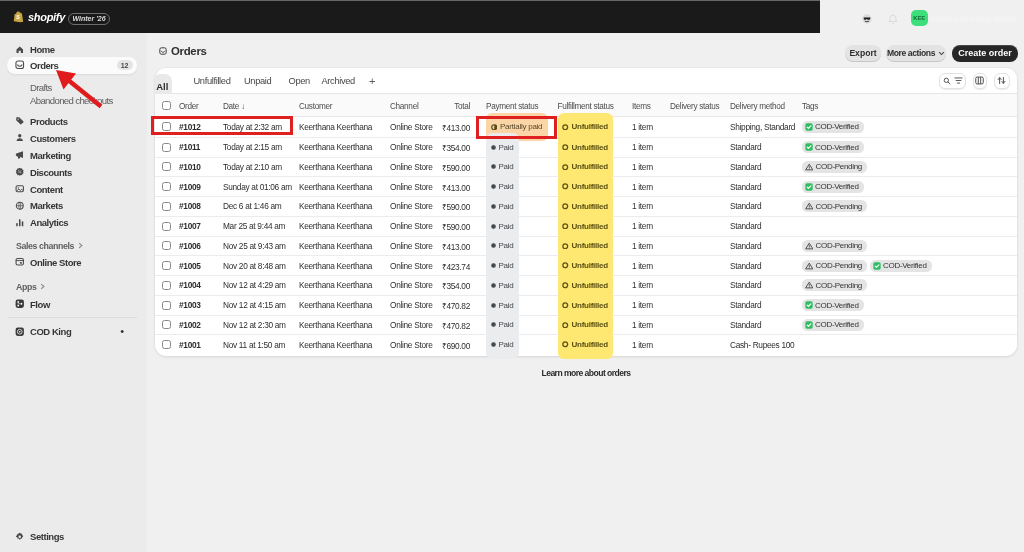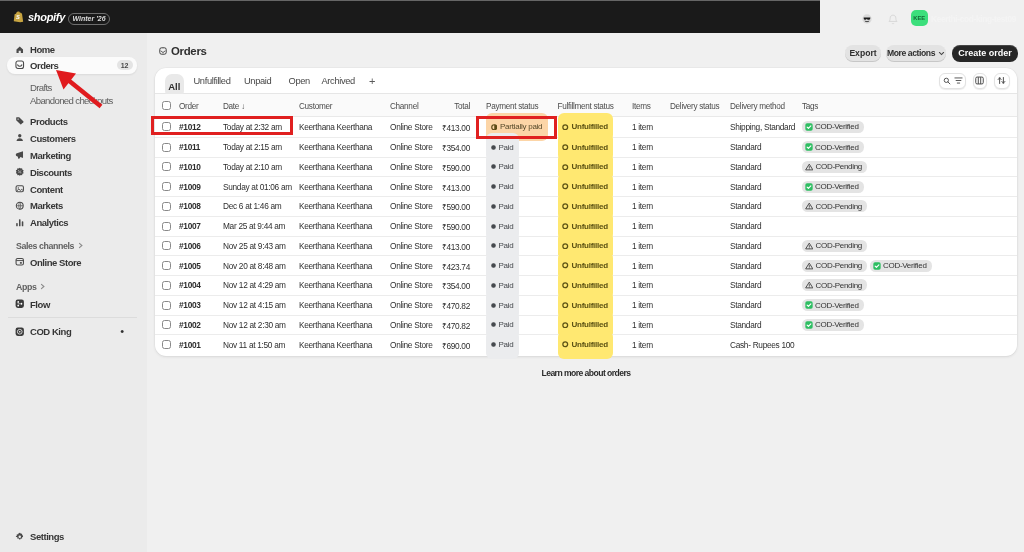--- a/index.html
+++ b/index.html
@@ -34,21 +34,21 @@
 #ptitle .t { margin-left:4px; font-size:11.4px; font-weight:700; color:#2e2e2e; letter-spacing:-0.3px; }
 .hbtn { position:absolute; top:44.5px; height:17.5px; white-space:nowrap; background:#e3e3e3; border-radius:8px; font-size:8.6px; font-weight:600; color:#2e2e2e; display:flex; align-items:center; justify-content:center; box-shadow:inset 0 -1px 0 rgba(0,0,0,0.12); }
 #btn-export { left:845px; width:36px; }
 #btn-more { left:886px; width:60px; letter-spacing:-0.4px; }
 #btn-create { left:952px; width:66px; background:#262626; color:#fff; font-size:9px; box-shadow:inset 0 1px 0 rgba(255,255,255,0.15); }
 
 
 #card { position:absolute; left:155px; top:68px; width:862px; height:288px; background:#fff; border-radius:11px; box-shadow:0 1px 3px rgba(0,0,0,0.09), 0 0 0 0.5px rgba(0,0,0,0.04); }
 #tabs { position:absolute; left:0; top:0; width:1024px; height:0; }
 #tabline { position:absolute; left:155px; top:68px; width:862px; height:26px; border-bottom:1px solid #e6e6e6; }
-.tab-all { position:absolute; left:165px; top:74px; width:18.5px; height:24px; background:#e9e9e9; border-radius:7px; font-size:9.5px; font-weight:600; color:#2e2e2e; display:flex; align-items:center; justify-content:center; }
+.tab-all { position:absolute; left:153px; top:74px; width:18.5px; height:24px; background:#e9e9e9; border-radius:7px; font-size:9.5px; font-weight:600; color:#2e2e2e; display:flex; align-items:center; justify-content:center; }
 .tab { position:absolute; top:76px; font-size:9.3px; font-weight:500; color:#474747; letter-spacing:-0.35px; }
 .ibtn { position:absolute; top:72.5px; height:16.5px; background:#fff; border:1px solid #e2e2e2; border-radius:6px; box-shadow:0 1px 1px rgba(0,0,0,0.08); display:flex; align-items:center; justify-content:center; }
 
 
 #thead { position:absolute; left:155px; top:94px; width:862px; height:23px; background:#fafafa; border-bottom:1px solid #e9e9e9; }
 .hc { position:absolute; top:7.5px; font-size:8.2px; font-weight:500; color:#4c4c4c; letter-spacing:-0.3px; white-space:nowrap; }
 .cb { position:absolute; left:7px; top:50%; margin-top:-4.5px; width:9px; height:9px; background:#fff; border:1px solid #898989; border-radius:2.5px; }
 .trow { position:absolute; left:155px; width:862px; height:19.75px; background:transparent; }
 .c { position:absolute; top:50%; transform:translateY(-50%); font-size:8.3px; color:#2e2e2e; letter-spacing:-0.3px; white-space:nowrap; }
 .c-order { left:24px; font-weight:700; }

